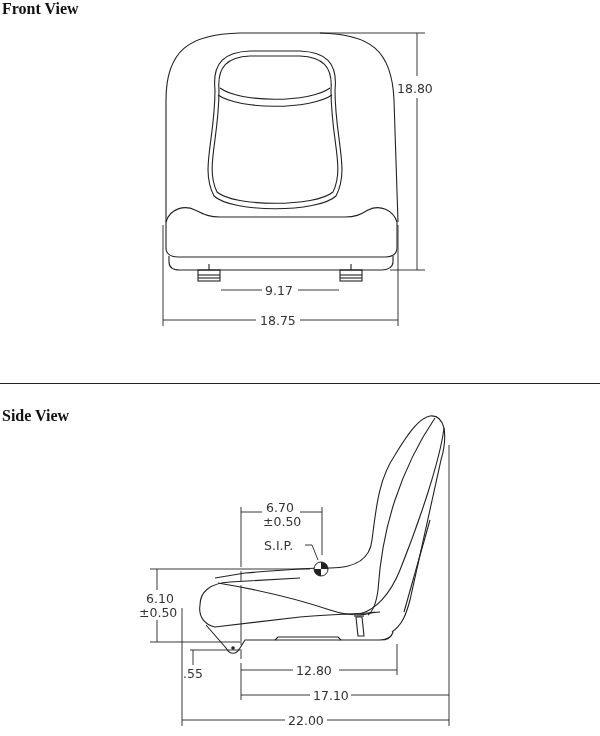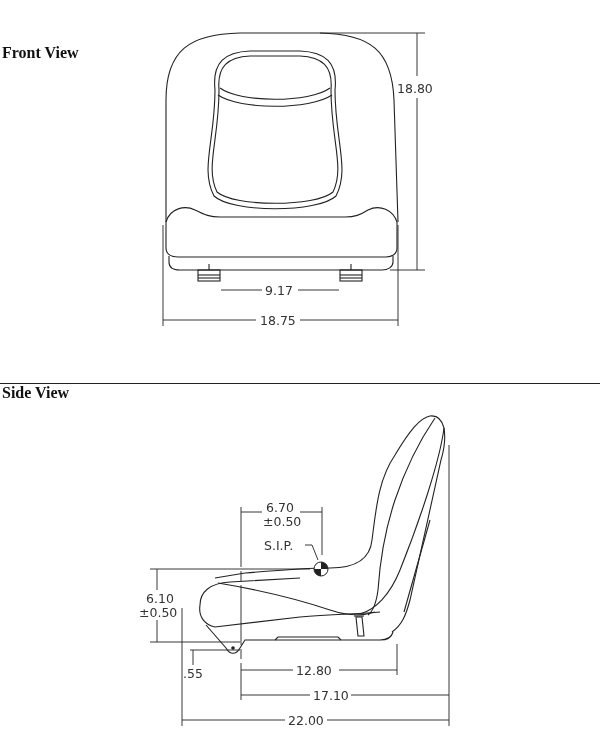--- a/index.html
+++ b/index.html
@@ -11,23 +11,23 @@
   }
   .divider { position: absolute; left: 0; top: 383px; width: 600px; height: 1px; background: #222; }
   svg { position: absolute; left: 0; top: 0; }
   .dim-text { font-family: "DejaVu Sans", sans-serif; font-size: 12.5px; fill: #333; }
   .draw { fill: none; stroke: #222; stroke-width: 1.1; }
   .dim { fill: none; stroke: #222; stroke-width: 0.9; }
 </style>
 </head>
 <body>
 
-<div class="view-title" style="top:0px;margin-top:44px;">Front View</div>
+<div class="view-title" style="top:0px;">Front View</div>
 <div class="divider"></div>
-<div class="view-title" style="top:384px;">Side View</div>
+<div class="view-title" style="top:407px;">Side View</div>
 
 <svg width="600" height="736" viewBox="0 0 600 736">
   <defs>
     <marker id="arr" viewBox="0 0 10 10" refX="10" refY="5" markerWidth="9" markerHeight="5" orient="auto-start-reverse">
       <path d="M0,1 L10,5 L0,9 z" fill="#222"></path>
     </marker>
   </defs>
 
   <g>
 

